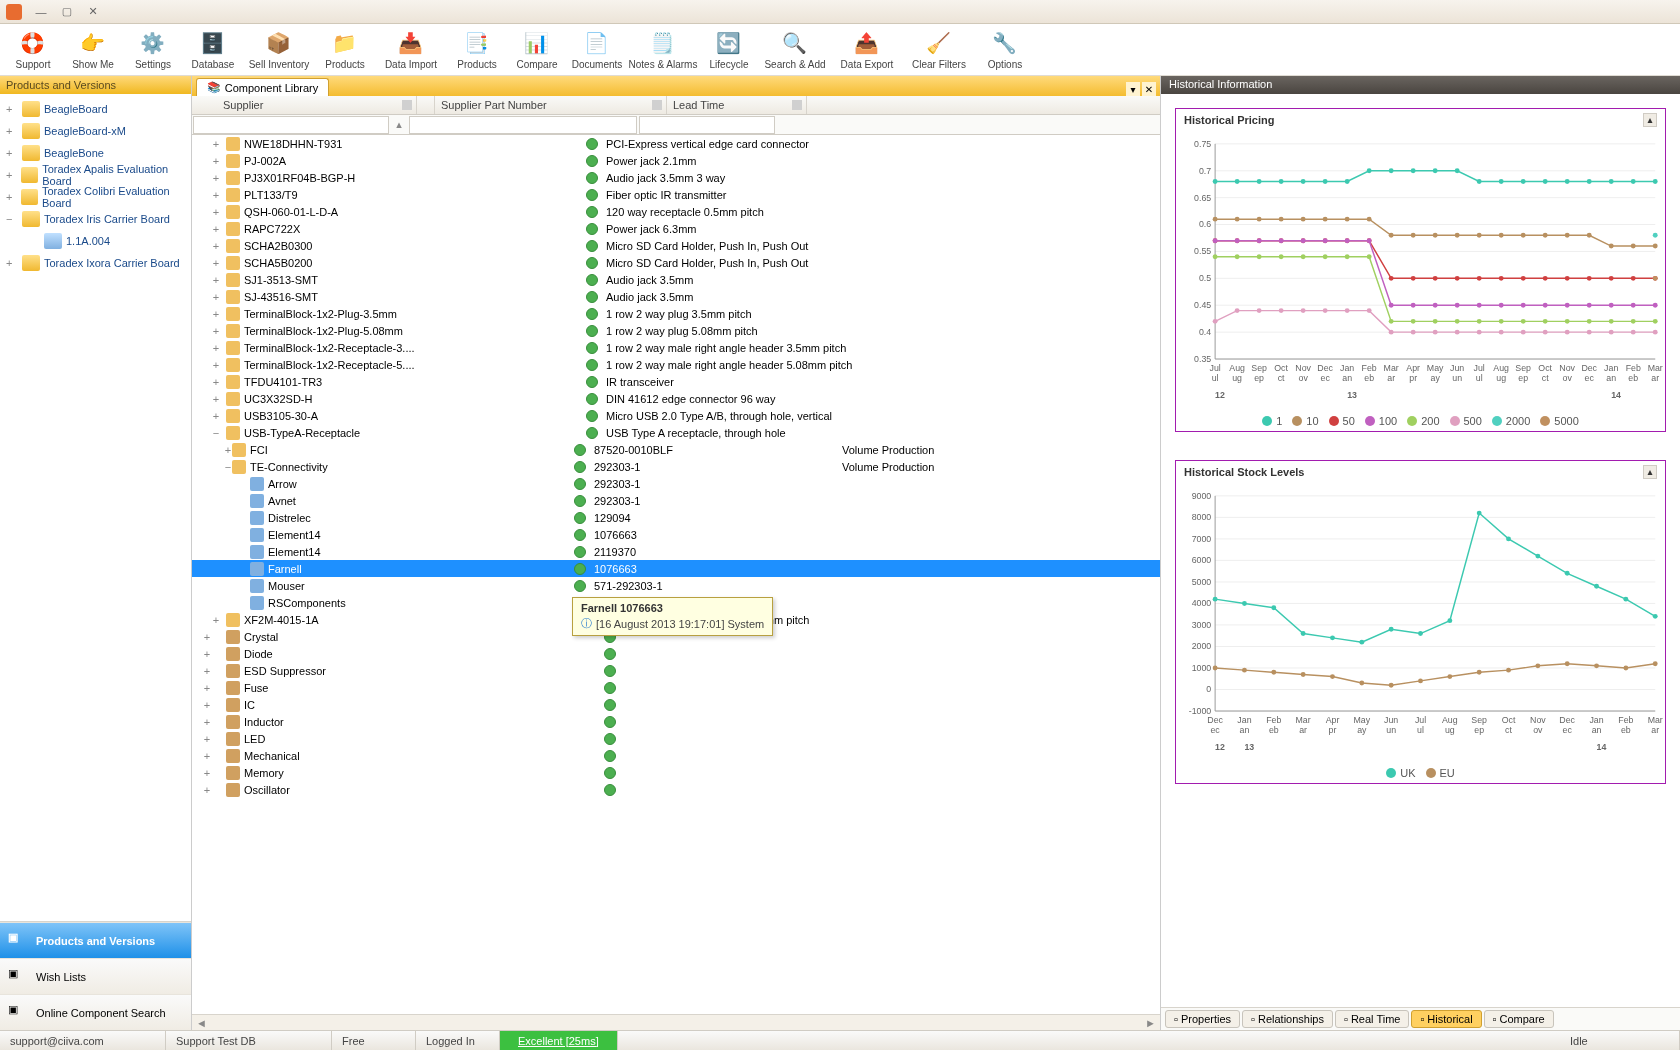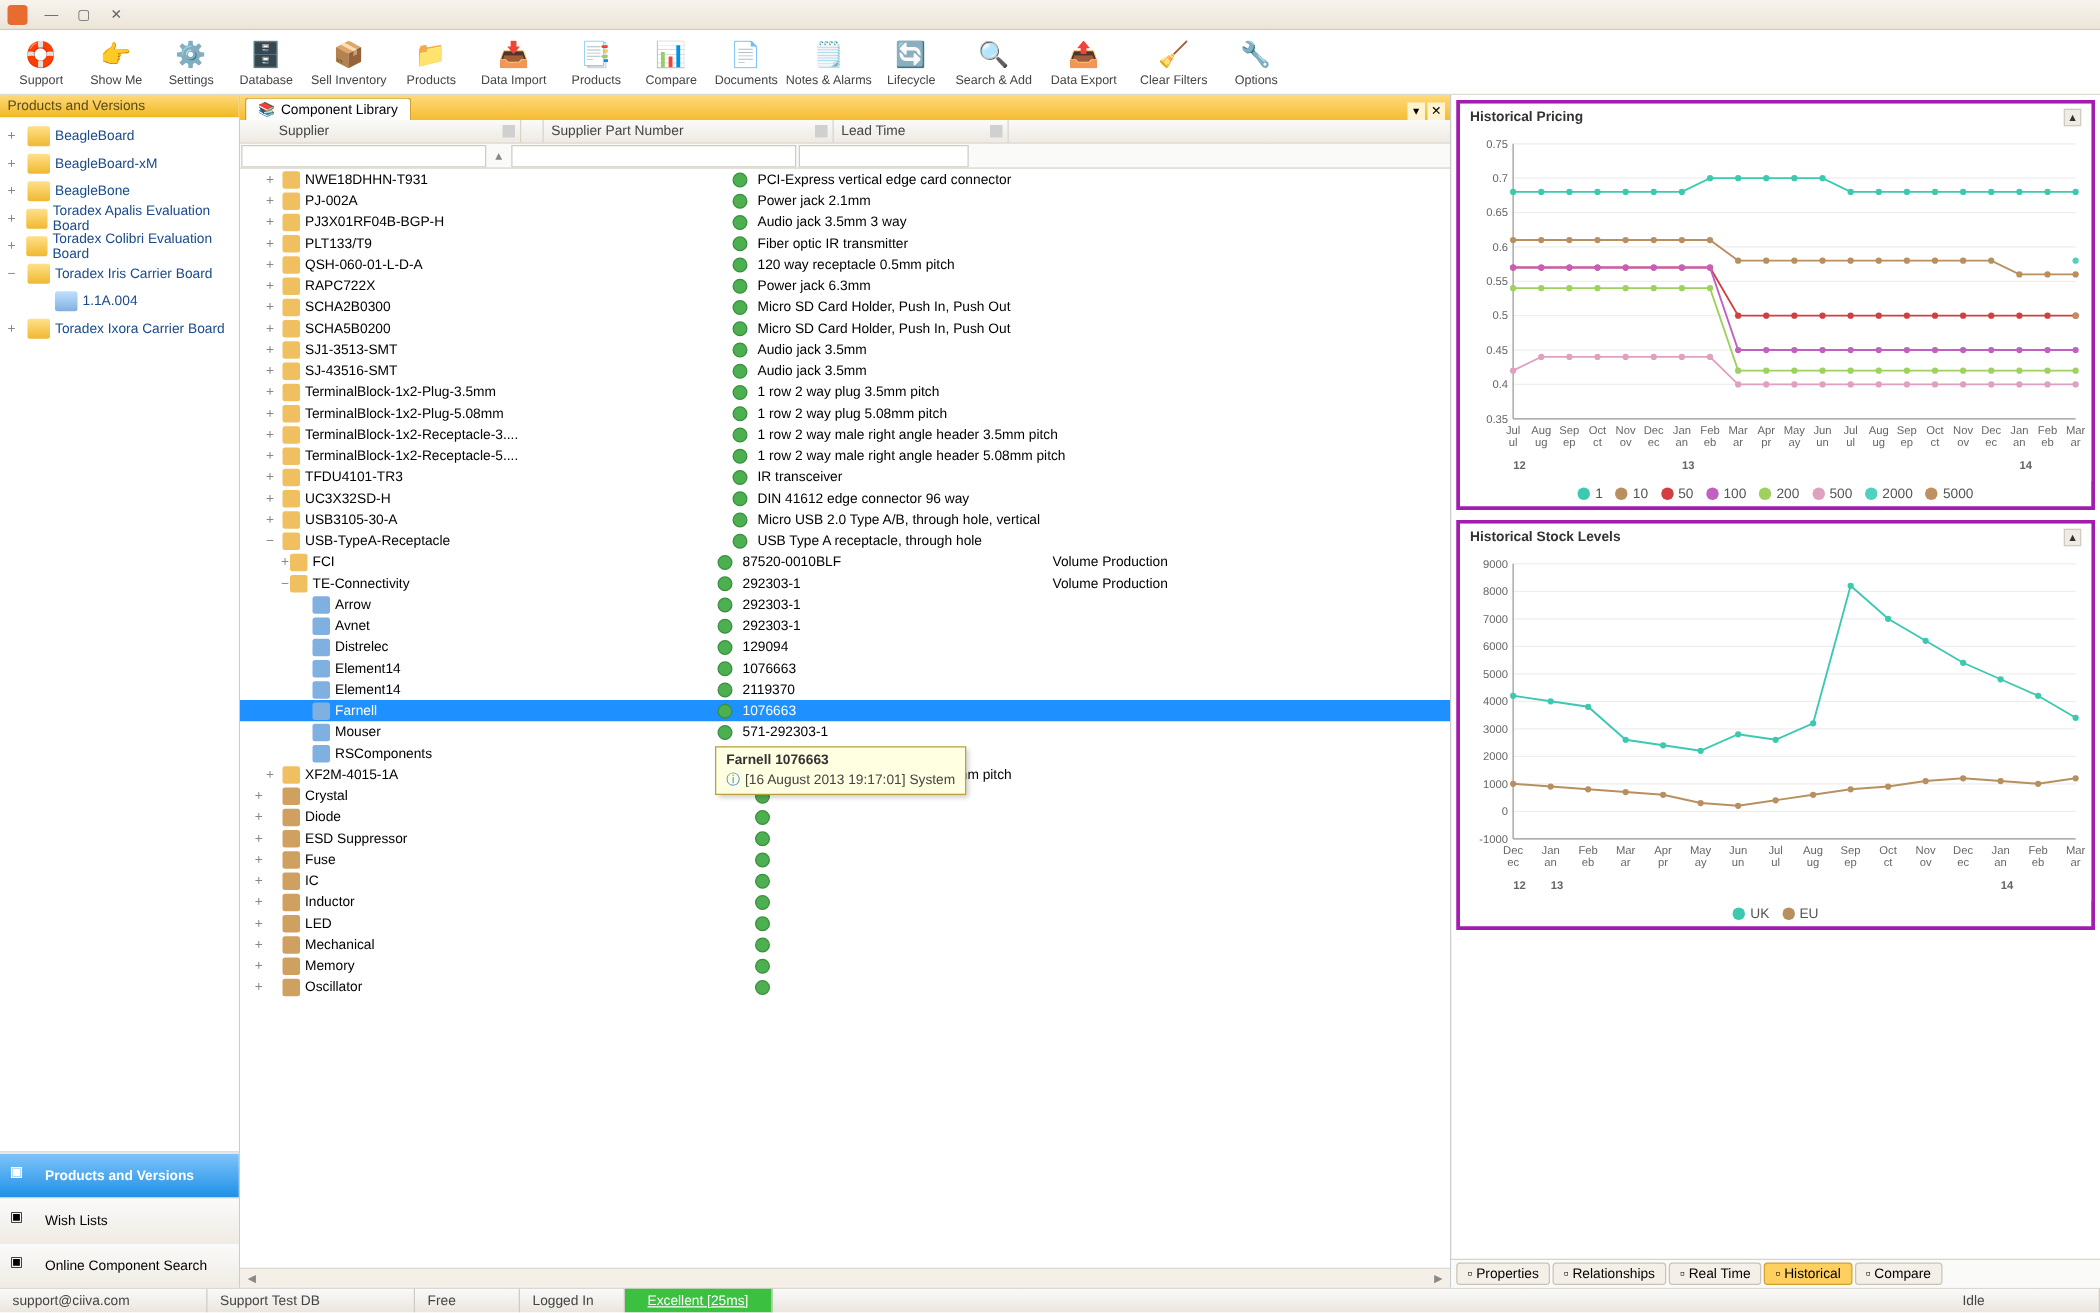--- a/index.html
+++ b/index.html
@@ -47,21 +47,21 @@
 .grow .c-sup { width:352px; }
 .grow .c-stat { width:28px; display:flex; justify-content:center; }
 .grow .c-part { width:248px; }
 .grow .c-lead { width:140px; }
 .status-dot { width:12px; height:12px; border-radius:50%; background:#4caf50; border:1px solid #388e3c; }
 .ind0 { padding-left:0px; } .ind1 { padding-left:18px; } .ind2 { padding-left:36px; } .ind3 { padding-left:54px; }
 .tooltip { position:absolute; background:#ffffe1; border:1px solid #b8a040; padding:4px 8px; font-size:11px; box-shadow:2px 2px 4px rgba(0,0,0,0.2); z-index:100; }
 .tooltip .tt-title { font-weight:bold; color:#333; margin-bottom:2px; }
 .tooltip .tt-body { display:flex; align-items:center; gap:4px; color:#444; }
 .right-col { width:520px; border-left:1px solid #ccc; display:flex; flex-direction:column; background:#fff; }
-.chart-panel { border:3px solid #a21caf; margin:4px; }
+.chart-panel { border:1px solid #a21caf; margin:14px; }
 .chart-title { background:#fff; padding:4px 8px; font-weight:bold; color:#333; display:flex; justify-content:space-between; align-items:center; }
 .chart-title .coll { width:14px; height:14px; background:#f0ece4; border:1px solid #d0ccc4; display:flex; align-items:center; justify-content:center; font-size:9px; cursor:pointer; }
 .chart-area { height:280px; position:relative; background:#fff; }
 .chart-svg { width:100%; height:100%; }
 .right-tabs { display:flex; padding:2px 4px; gap:2px; background:#fafaf8; border-top:1px solid #d8d4cc; }
 .rtab { border:1px solid #c8c4bc; padding:2px 8px; background:#f4f0e8; cursor:pointer; border-radius:3px; display:flex; align-items:center; gap:3px; font-size:10px; }
 .rtab.active { background:#ffd060; border-color:#d0a030; }
 .scroll-strip { height:16px; background:#f4f0e8; border-top:1px solid #d8d4cc; display:flex; align-items:center; justify-content:space-between; padding:0 4px; font-size:10px; color:#888; }
 .status-bar { height:20px; background:linear-gradient(#fafafa,#eae6de); border-top:1px solid #d0ccc4; display:flex; align-items:center; }
 .status-bar .cell { border-right:1px solid #d0ccc4; padding:0 10px; height:100%; display:flex; align-items:center; font-size:11px; color:#444; }
@@ -727,20 +727,21 @@
           </div>
       </div>
     </div>
     <div class="scroll-strip">
         <span>◄</span>
         <span>►</span>
       </div>
   </div>
 
   <div class="right-col">
+    <div class="sub-hdr">Historical Information</div>
     <div class="chart-panel">
       <div class="chart-title">
           <span>Historical Pricing</span>
           <span class="coll">▴</span>
         </div>
       <div class="chart-area"><svg id="chart1" class="chart-svg" viewBox="0 0 500 280">
             <line x1="40" y1="230" x2="490" y2="230" stroke="#eee"></line>
             <text x="36" y="233" text-anchor="end">0.35</text>
             <line x1="40" y1="202.49999999999997" x2="490" y2="202.49999999999997" stroke="#eee"></line>
             <text x="36" y="205.49999999999997" text-anchor="end">0.4</text>

